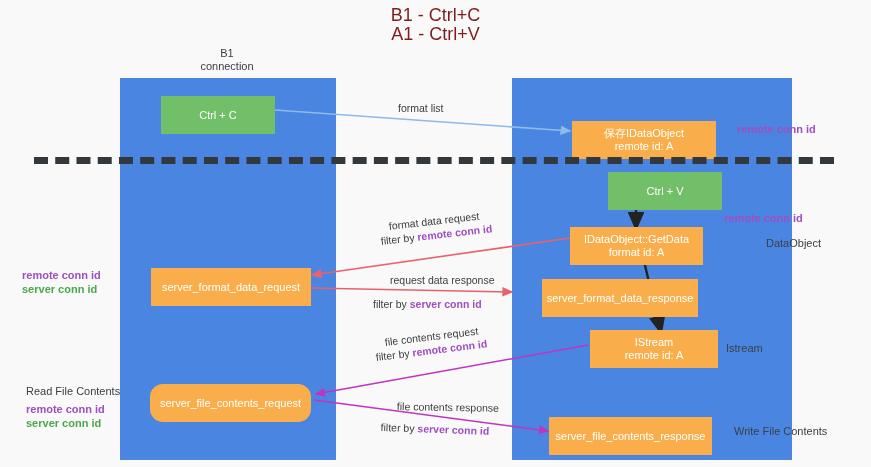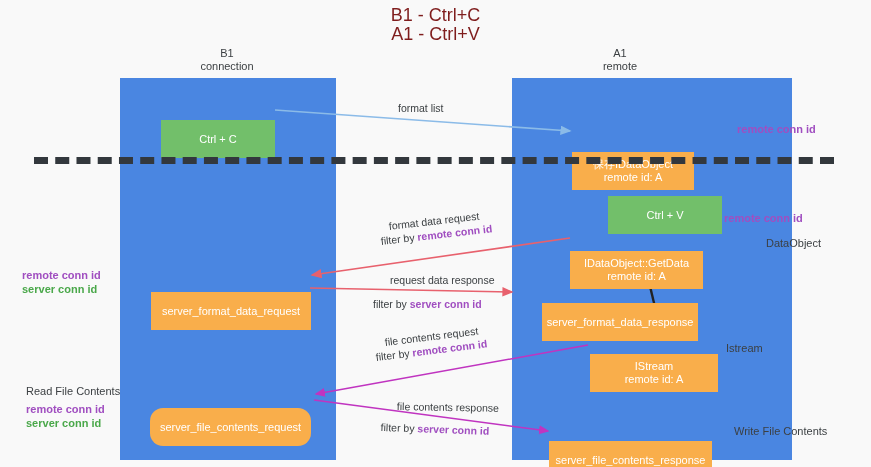--- a/index.html
+++ b/index.html
@@ -36,21 +36,21 @@
   #divider{
     position:absolute;left:34px;top:157px;width:800px;height:0;
     border-top:7px dashed #33383d;
   }
 
   
   .box{
     position:absolute;box-sizing:border-box;
     display:flex;align-items:center;justify-content:center;
     text-align:center;color:#ffffff;font-size:11px;line-height:13px;
-    white-space:pre-line;padding:19px 4px;margin-top:24px;
+    white-space:pre-line;padding:19px 4px;
   }
   .box.green{background:#72bf6a;}
   .box.orange{background:#f9ae4b;}
 
   
   .note{
     position:absolute;font-size:11px;line-height:14px;white-space:pre-line;
   }
   .note.plain{color:#3c4043;}
   .note.bold{font-weight:bold;}
@@ -73,22 +73,20 @@
 <div id="stage">
 
   <div class="title">B1 - Ctrl+C
 A1 - Ctrl+V</div>
 
   <div class="lane" id="lane-b1"></div>
   <div class="lane" id="lane-a1"></div>
 
   <div class="lane-head" id="head-b1">B1
 connection</div>
-  <div class="lane-head" id="head-a1">A1
-remote</div>
 
   <svg id="wires" viewBox="0 0 871 467">
     <defs>
       <marker id="ah-blue" markerWidth="7" markerHeight="7" refX="6" refY="3" orient="auto">
         <path d="M0,0 L7,3 L0,6 z" fill="#8bbbe8"></path>
       </marker>
       <marker id="ah-red" markerWidth="7" markerHeight="7" refX="6" refY="3" orient="auto">
         <path d="M0,0 L7,3 L0,6 z" fill="#e8616d"></path>
       </marker>
       <marker id="ah-mag" markerWidth="7" markerHeight="7" refX="6" refY="3" orient="auto">
@@ -109,27 +107,27 @@
 
     <line x1="643" y1="257" x2="660" y2="328" stroke="#222222" stroke-width="2.4" marker-end="url(#ah-blk)"></line>
 
     <line x1="588" y1="345" x2="316" y2="394" stroke="#c034c0" stroke-width="1.5" marker-end="url(#ah-mag)"></line>
 
     <line x1="314" y1="400" x2="548" y2="431" stroke="#c034c0" stroke-width="1.5" marker-end="url(#ah-mag)"></line>
   </svg>
 
   <div class="box green" id="n-ctrlc" style="left:161px;top:96px;width:114px;height:27px;">Ctrl + C</div>
 
-  <div class="box orange" id="n-idataobject" style="left:572px;top:128px;width:122px;height:31px;">保存IDataObject
+  <div class="box orange" id="n-idataobject" style="left:572px;top:121px;width:144px;height:31px;">保存IDataObject
 remote id: A</div>
 
   <div class="box green" id="n-ctrlv" style="left:608px;top:172px;width:114px;height:26px;">Ctrl + V</div>
 
   <div class="box orange" id="n-getdata" style="left:570px;top:227px;width:133px;height:31px;">IDataObject::GetData
-remote id: A</div>
+format id: A</div>
 
   <div class="box orange" id="n-sfdreq" style="left:151px;top:268px;width:160px;height:26px;">server_format_data_request</div>
 
   <div class="box orange" id="n-sfdresp" style="left:542px;top:279px;width:156px;height:30px;">server_format_data_response</div>
 
   <div class="box orange" id="n-istream" style="left:590px;top:330px;width:128px;height:31px;">IStream
 remote id: A</div>
 
   <div class="box orange" id="n-sfcreq" style="left:150px;top:384px;width:161px;height:26px;border-radius:13px;">server_file_contents_request</div>
 

